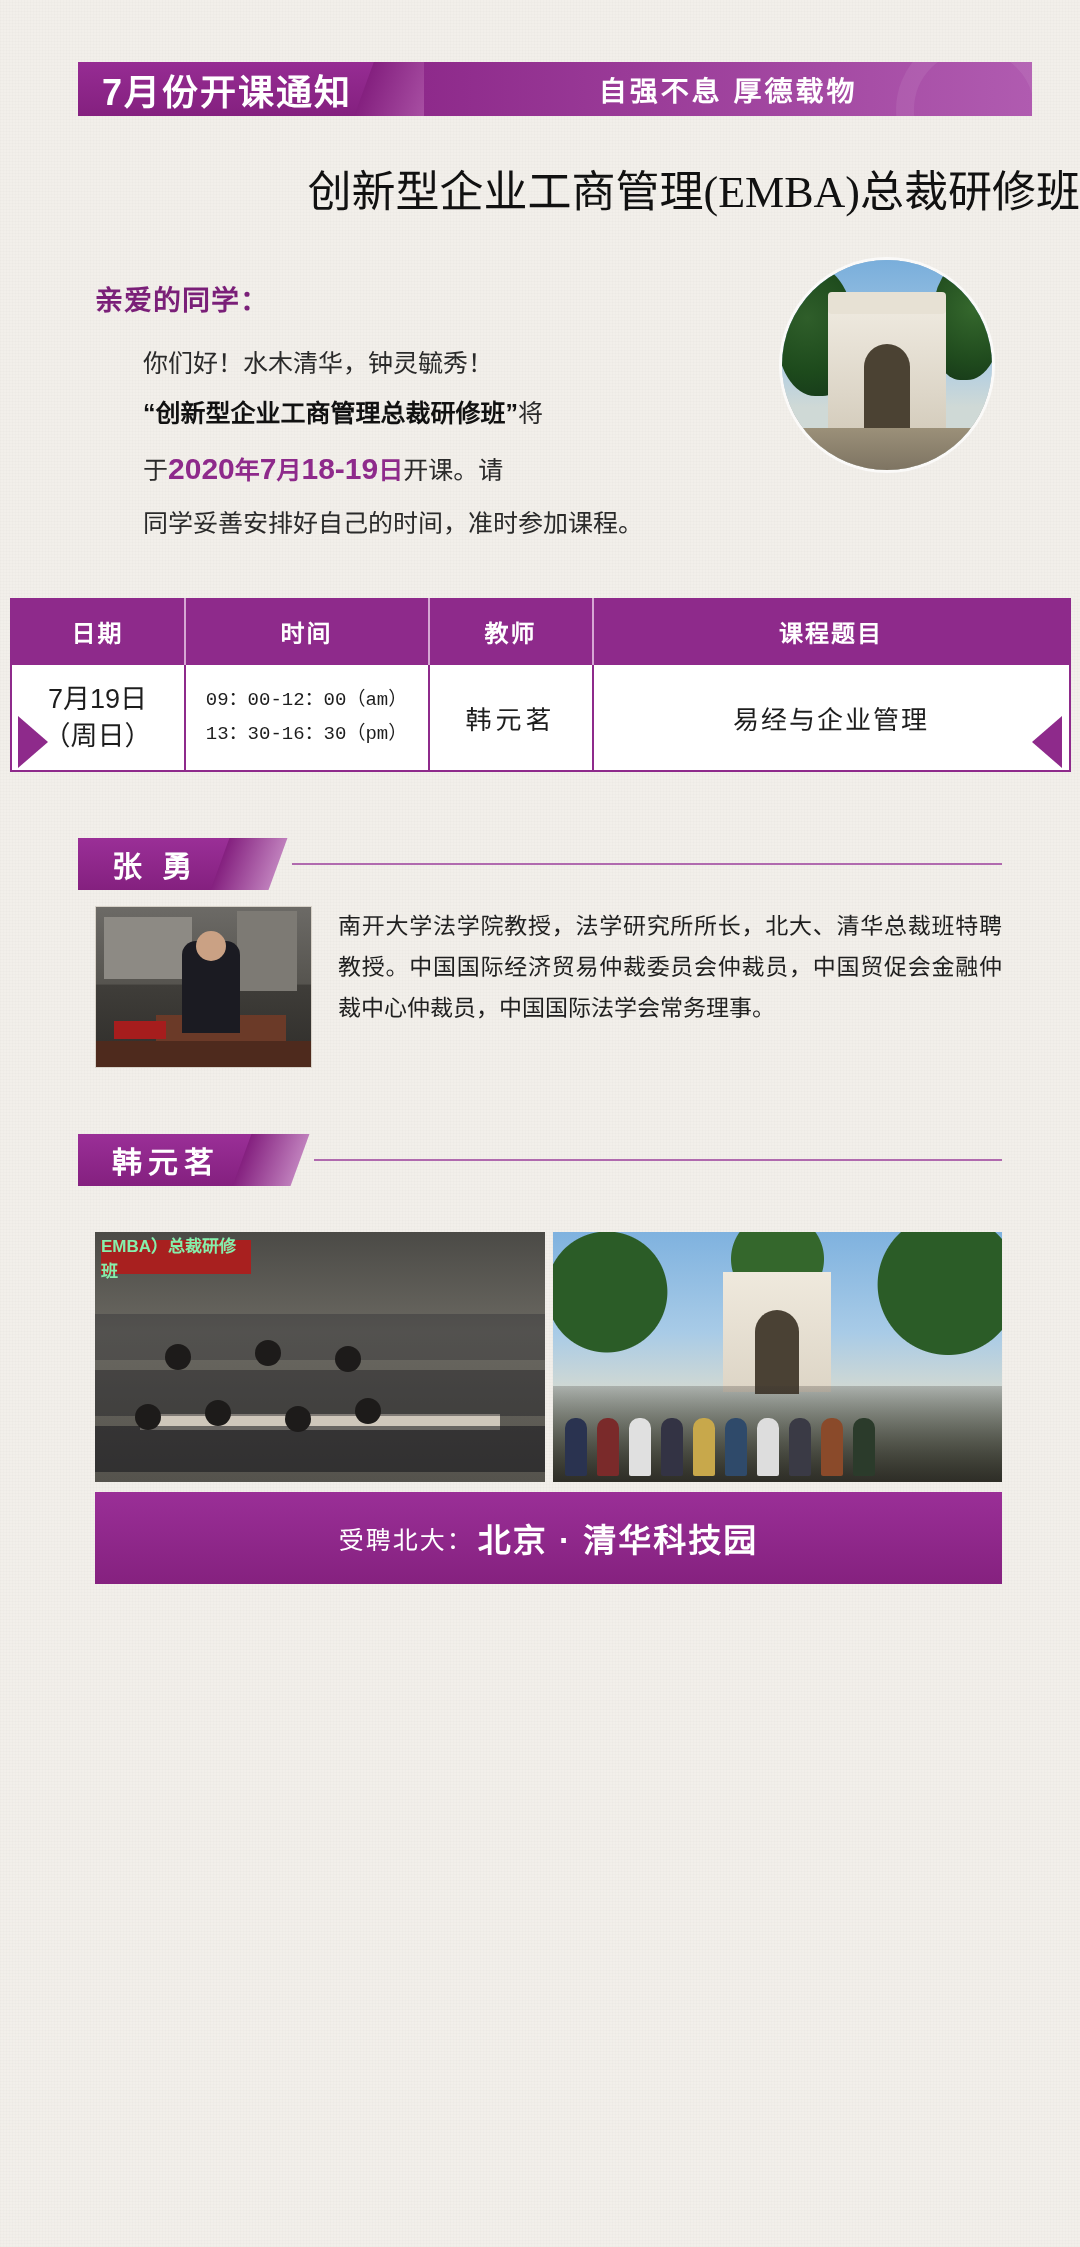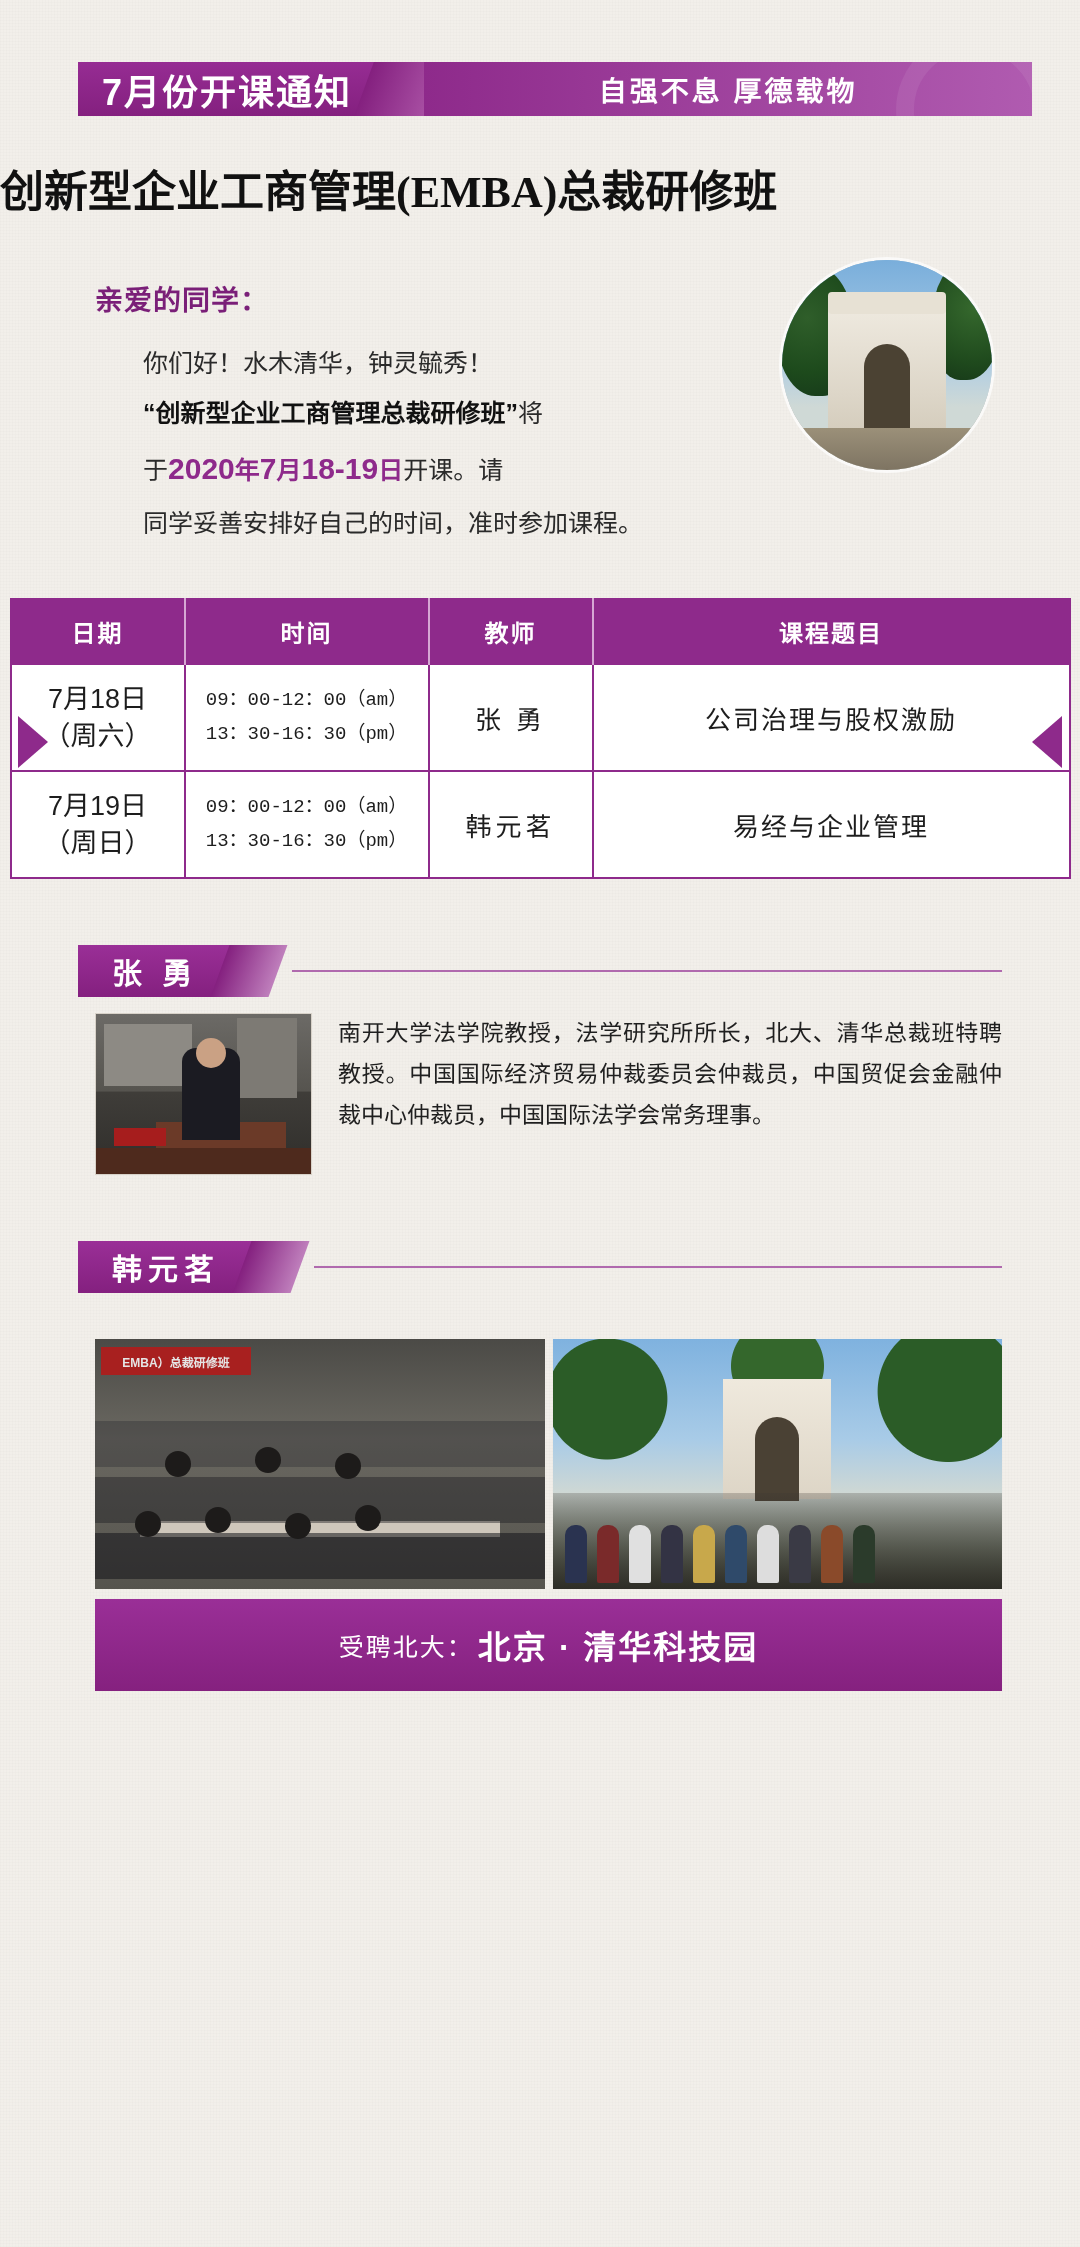--- a/index.html
+++ b/index.html
@@ -64,23 +64,23 @@
   .hdr-right .deco{
     position:absolute;top:-30px;right:-20px;
     width:120px;height:120px;border-radius:50%;
     border:18px solid rgba(255,255,255,0.07);
   }
   .hdr-right span{position:relative;z-index:2;}
 
   
   .main-title{
     margin:40px 0 0 0;
-    text-align:left;
+    text-align:right;
     font-size:44px;
-    font-weight:bold;
+    font-weight:normal;
     color:#111;
     letter-spacing:0px;
     font-family:"Liberation Serif","DejaVu Serif",serif;
   }
 
   
   .greet-wrap{
     position:relative;
     margin:58px 0 0 0;
     padding:0 70px 0 95px;
@@ -198,21 +198,21 @@
   .p2 .hair{position:absolute;left:50%;transform:translateX(-50%);top:32px;width:100px;height:52px;border-radius:50px 50px 20px 20px;background:#24201e;}
   .p2 .glass{position:absolute;left:50%;transform:translateX(-50%);top:88px;width:92px;height:22px;border-top:3px solid #3a3a3a;}
   .p2 .glass:before,.p2 .glass:after{content:"";position:absolute;top:0;width:34px;height:20px;border:3px solid #3a3a3a;border-radius:6px;}
   .p2 .glass:before{left:0;} .p2 .glass:after{right:0;}
   .p2 .mouth{position:absolute;left:50%;transform:translateX(-50%);top:128px;width:30px;height:6px;background:#8a5a44;border-radius:3px;}
 
   
   .gallery{display:flex;gap:8px;margin:46px 78px 0 95px;}
   .gallery .shot{flex:1;height:250px;position:relative;overflow:hidden;background:#333;}
   .g1 .room{position:absolute;inset:0;background:linear-gradient(180deg,#4b4a46 0%,#6a6861 40%,#55534d 100%);}
-  .g1 .banner{position:absolute;left:6px;top:8px;width:150px;height:28px;background:#a8201f;color:#e5e5e5;font-size:12px;display:flex;align-items:center;justify-content:center;font-weight:bold;}
+  .g1 .banner{position:absolute;left:6px;top:8px;width:150px;height:34px;background:#a8201f;color:#86efac;font-size:17px;display:flex;align-items:center;justify-content:center;font-weight:bold;}
   .g1 .seatrow{position:absolute;left:0;right:0;height:46px;background:rgba(20,20,25,.55);}
   .g1 .r1{bottom:10px;} .g1 .r2{bottom:66px;background:rgba(30,30,35,.45);} .g1 .r3{bottom:122px;background:rgba(40,40,45,.35);}
   .g1 .desk{position:absolute;left:10%;right:10%;bottom:52px;height:16px;background:#cfc7bb;}
   .g1 .head{position:absolute;width:26px;height:26px;border-radius:50%;background:#1d1b1a;}
   .g2 .sky{position:absolute;inset:0;background:linear-gradient(180deg,#7fb2df 0%,#a8cbe7 40%,#cfd8d4 62%,#6d7a5a 100%);}
   .g2 .trees{position:absolute;left:0;right:0;top:0;height:150px;background:radial-gradient(circle at 12% 40%,#2b5c27 0 60px,transparent 61px),radial-gradient(circle at 88% 35%,#2b5c27 0 70px,transparent 71px),radial-gradient(circle at 50% 18%,#34672c 0 46px,transparent 47px);}
   .g2 .gate{position:absolute;left:50%;transform:translateX(-50%);top:40px;width:108px;height:120px;background:linear-gradient(180deg,#efe9dd 0%,#ddd5c6 100%);}
   .g2 .gate:before{content:"";position:absolute;left:50%;transform:translateX(-50%);top:38px;width:44px;height:84px;background:#4a4134;border-radius:22px 22px 0 0;}
   .g2 .crowd{position:absolute;left:0;right:0;bottom:0;height:96px;background:linear-gradient(180deg,rgba(60,55,50,.25),rgba(35,32,30,.85));}
   .g2 .p{position:absolute;bottom:6px;width:22px;height:58px;border-radius:10px 10px 2px 2px;}
@@ -275,32 +275,20 @@
         <tr>
           <th>日期</th>
           <th>时间</th>
           <th>教师</th>
           <th>课程题目</th>
         </tr>
       </thead>
       <tbody>
         <tr>
           <td class="c-date">
-            <div>7月18日</div>
-            <div>（周六）</div>
-          </td>
-          <td class="c-time">
-            <div>09：00-12：00（am）</div>
-            <div>13：30-16：30（pm）</div>
-          </td>
-          <td class="c-teacher">张  勇</td>
-          <td class="c-topic">公司治理与股权激励</td>
-        </tr>
-        <tr>
-          <td class="c-date">
             <div>7月19日</div>
             <div>（周日）</div>
           </td>
           <td class="c-time">
             <div>09：00-12：00（am）</div>
             <div>13：30-16：30（pm）</div>
           </td>
           <td class="c-teacher">韩元茗</td>
           <td class="c-topic">易经与企业管理</td>
         </tr>

